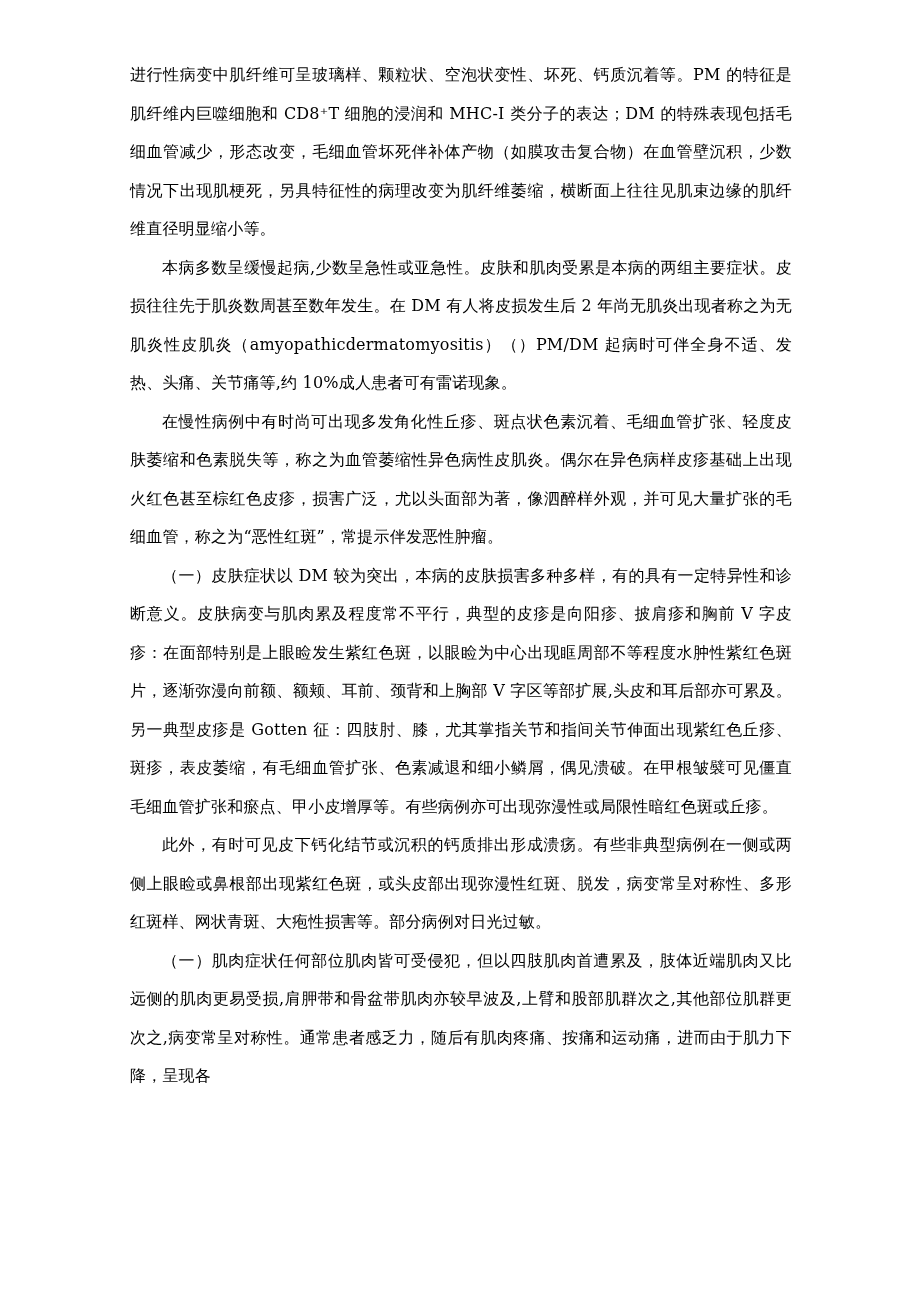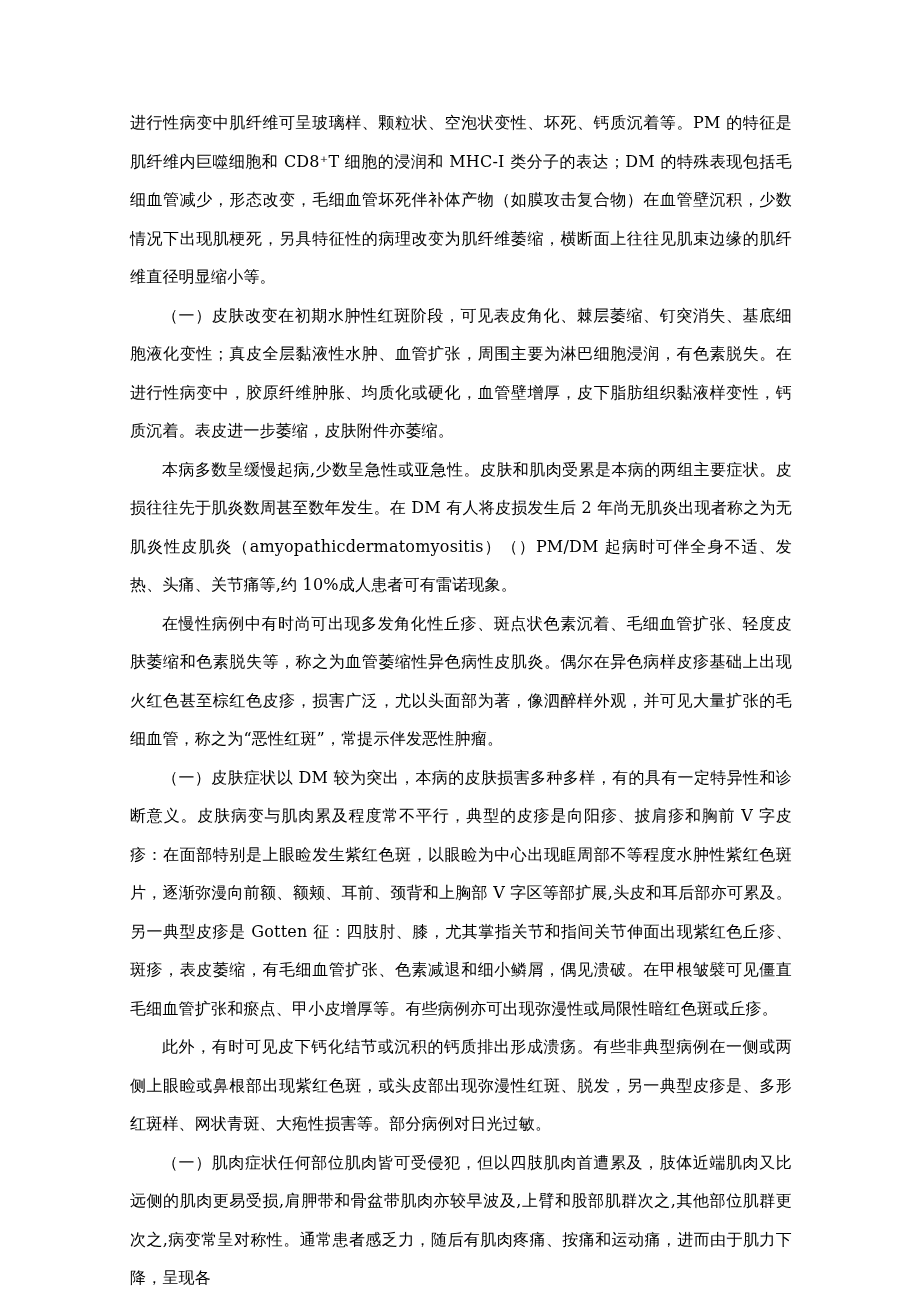--- a/index.html
+++ b/index.html
@@ -8,37 +8,36 @@
     width: 920px;
     height: 1301px;
     overflow: hidden;
     font-family: "DejaVu Serif", "Liberation Serif", serif;
   }
   .page {
     width: 920px;
     height: 1301px;
     background: #ffffff;
     color: #000000;
-    padding: 104px 128px 0 130px;
+    padding: 56px 128px 0 130px;
   }
   .para {
     font-size: 16px;
     line-height: 38.5px;
     text-align: justify;
     text-indent: 2em;
     color: #000000;
     letter-spacing: 0.2px;
   }
   .para.no-indent { text-indent: 0; }
   .para.heading { font-weight: bold; }
 </style>
 </head>
 <body>
 
 <div class="page">
   <p class="para no-indent">进行性病变中肌纤维可呈玻璃样、颗粒状、空泡状变性、坏死、钙质沉着等。PM 的特征是肌纤维内巨噬细胞和 CD8⁺T 细胞的浸润和 MHC-I 类分子的表达；DM 的特殊表现包括毛细血管减少，形态改变，毛细血管坏死伴补体产物（如膜攻击复合物）在血管壁沉积，少数情况下出现肌梗死，另具特征性的病理改变为肌纤维萎缩，横断面上往往见肌束边缘的肌纤维直径明显缩小等。</p>
-  <p class="para">（一）皮肤改变在初期水肿性红斑阶段，可见表皮角化、棘层萎缩、钉突消失、基底细胞液化变性；真皮全层黏液性水肿、血管扩张，周围主要为淋巴细胞浸润，有色素脱失。在进行性病变中，胶原纤维肿胀、均质化或硬化，血管壁增厚，皮下脂肪组织黏液样变性，钙质沉着。表皮进一步萎缩，皮肤附件亦萎缩。</p>
   <p class="para">本病多数呈缓慢起病,少数呈急性或亚急性。皮肤和肌肉受累是本病的两组主要症状。皮损往往先于肌炎数周甚至数年发生。在 DM 有人将皮损发生后 2 年尚无肌炎出现者称之为无肌炎性皮肌炎（amyopathicdermatomyositis）（）PM/DM 起病时可伴全身不适、发热、头痛、关节痛等,约 10%成人患者可有雷诺现象。</p>
   <p class="para">在慢性病例中有时尚可出现多发角化性丘疹、斑点状色素沉着、毛细血管扩张、轻度皮肤萎缩和色素脱失等，称之为血管萎缩性异色病性皮肌炎。偶尔在异色病样皮疹基础上出现火红色甚至棕红色皮疹，损害广泛，尤以头面部为著，像泗醉样外观，并可见大量扩张的毛细血管，称之为“恶性红斑”，常提示伴发恶性肿瘤。</p>
   <p class="para">（一）皮肤症状以 DM 较为突出，本病的皮肤损害多种多样，有的具有一定特异性和诊断意义。皮肤病变与肌肉累及程度常不平行，典型的皮疹是向阳疹、披肩疹和胸前 V 字皮疹：在面部特别是上眼睑发生紫红色斑，以眼睑为中心出现眶周部不等程度水肿性紫红色斑片，逐渐弥漫向前额、额颊、耳前、颈背和上胸部 V 字区等部扩展,头皮和耳后部亦可累及。另一典型皮疹是 Gotten 征：四肢肘、膝，尤其掌指关节和指间关节伸面出现紫红色丘疹、斑疹，表皮萎缩，有毛细血管扩张、色素减退和细小鳞屑，偶见溃破。在甲根皱襞可见僵直毛细血管扩张和瘀点、甲小皮增厚等。有些病例亦可出现弥漫性或局限性暗红色斑或丘疹。</p>
-  <p class="para">此外，有时可见皮下钙化结节或沉积的钙质排出形成溃疡。有些非典型病例在一侧或两侧上眼睑或鼻根部出现紫红色斑，或头皮部出现弥漫性红斑、脱发，另一典型皮疹是、多形红斑样、网状青斑、大疱性损害等。部分病例对日光过敏。</p>
+  <p class="para">此外，有时可见皮下钙化结节或沉积的钙质排出形成溃疡。有些非典型病例在一侧或两侧上眼睑或鼻根部出现紫红色斑，或头皮部出现弥漫性红斑、脱发，病变常呈对称性、多形红斑样、网状青斑、大疱性损害等。部分病例对日光过敏。</p>
   <p class="para">（一）肌肉症状任何部位肌肉皆可受侵犯，但以四肢肌肉首遭累及，肢体近端肌肉又比远侧的肌肉更易受损,肩胛带和骨盆带肌肉亦较早波及,上臂和股部肌群次之,其他部位肌群更次之,病变常呈对称性。通常患者感乏力，随后有肌肉疼痛、按痛和运动痛，进而由于肌力下降，呈现各</p>
 </div>
 
 </body></html>

